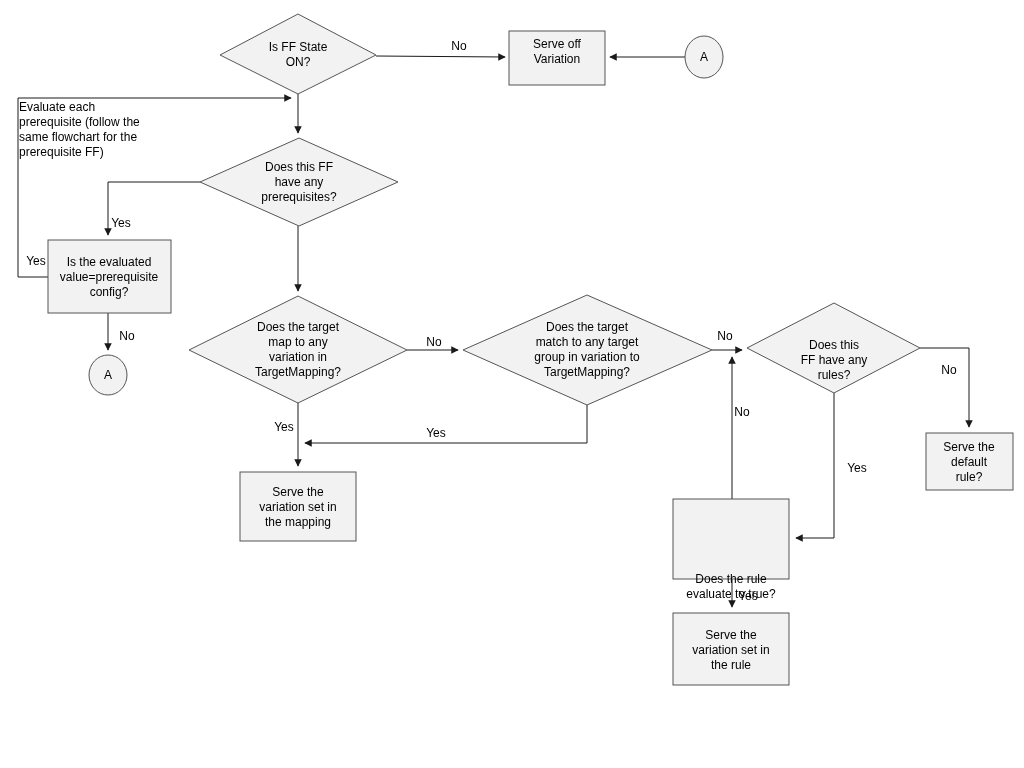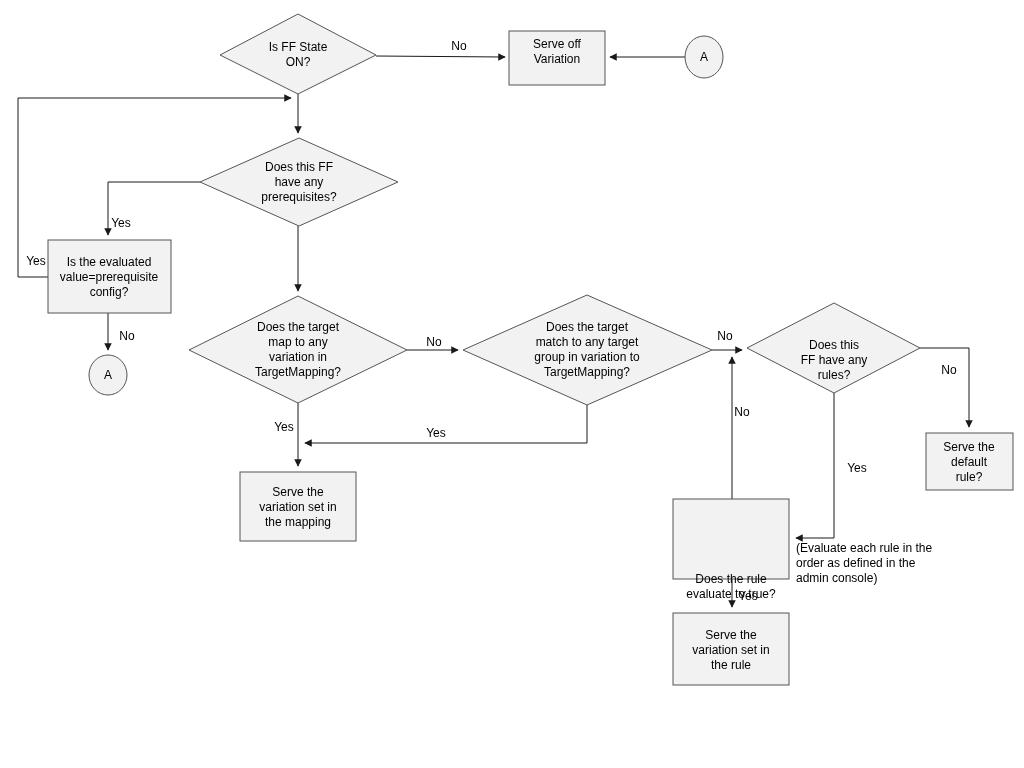--- a/index.html
+++ b/index.html
@@ -121,17 +121,18 @@
   <div class="edge-label" style="left:127px; top:336px;">No</div>
   <div class="edge-label" style="left:284px; top:427px;">Yes</div>
   <div class="edge-label" style="left:434px; top:342px;">No</div>
   <div class="edge-label" style="left:436px; top:433px;">Yes</div>
   <div class="edge-label" style="left:725px; top:336px;">No</div>
   <div class="edge-label" style="left:742px; top:412px;">No</div>
   <div class="edge-label" style="left:857px; top:468px;">Yes</div>
   <div class="edge-label" style="left:949px; top:370px;">No</div>
   <div class="edge-label" style="left:748px; top:596px;">Yes</div>
 
-  <div class="note" style="left:796px; top:541px; width:160px;">(Evaluate each rule in the
-order as defined in the
-admin console)</div>
+  <div class="note" style="left:19px; top:100px; width:150px;">Evaluate each
+prerequisite (follow the
+same flowchart for the
+prerequisite FF)</div>
 
 </div>
 
 </body></html>

